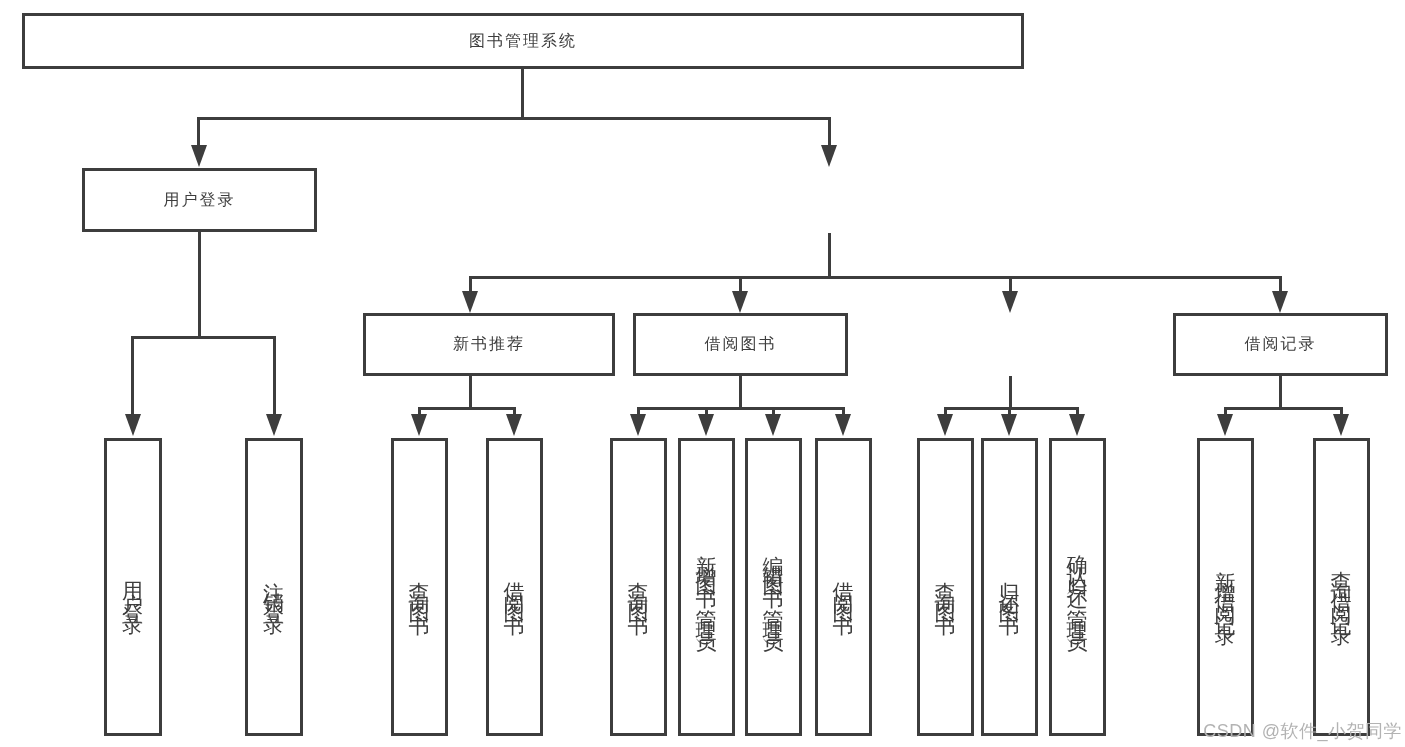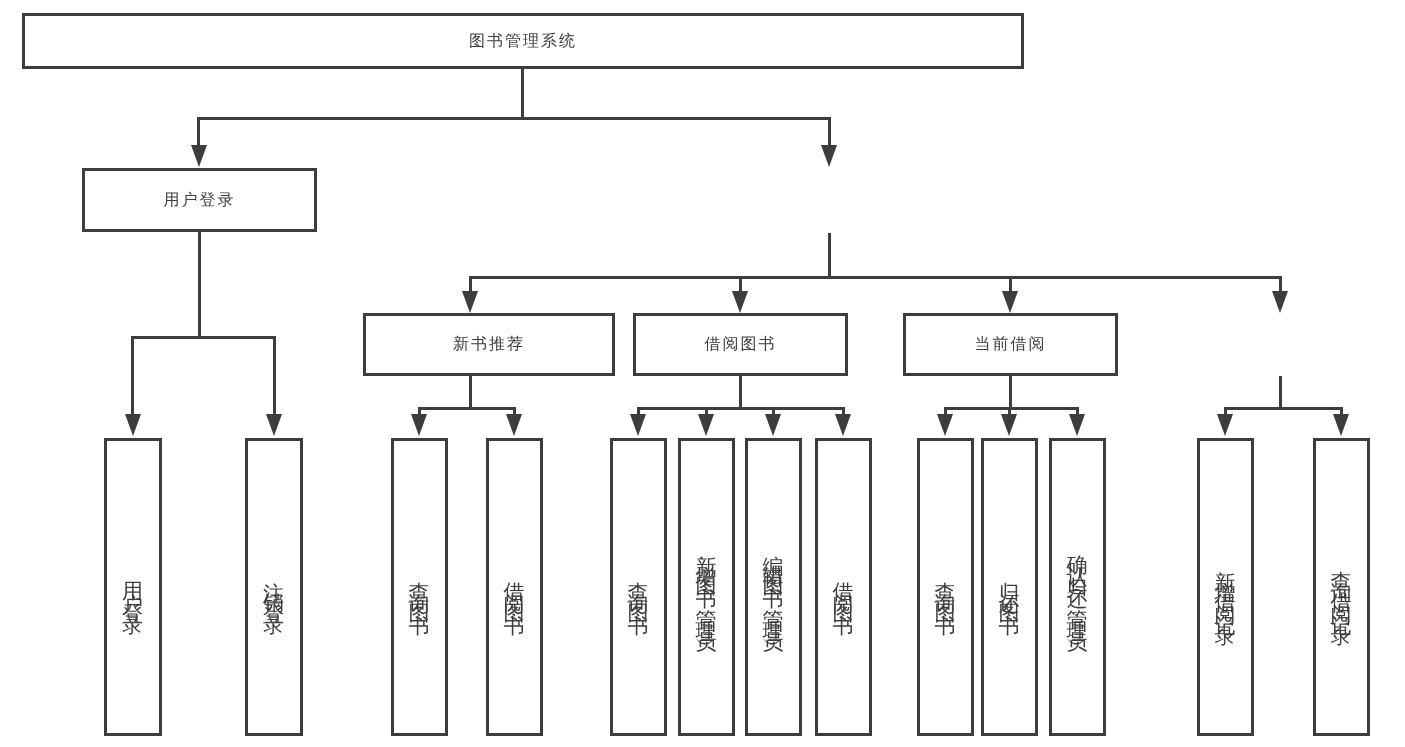--- a/index.html
+++ b/index.html
@@ -48,24 +48,24 @@
 
 
   <div class="box h" style="left:363px;top:313px;width:252px;height:63px">
     <span>新书推荐</span>
   </div>
 
   <div class="box h" style="left:633px;top:313px;width:215px;height:63px">
     <span>借阅图书</span>
   </div>
 
-  <div class="box h" style="left:903px;top:313px;width:215px;height:63px">
-    <span>当前借阅</span>
+
+  <div class="box h" style="left:1173px;top:313px;width:215px;height:63px">
+    <span>借阅记录</span>
   </div>
-
 
   <div class="box v" style="left:104px;top:438px;width:58px;height:298px">
     <span>用户登录</span>
   </div>
   <div class="box v" style="left:245px;top:438px;width:58px;height:298px">
     <span>注销登录</span>
   </div>
 
   <div class="box v" style="left:391px;top:438px;width:57px;height:298px">
     <span>查询图书</span>
@@ -156,14 +156,15 @@
   <div class="arrow" style="left:1001px;top:414px"></div>
   <div class="arrow" style="left:1069px;top:414px"></div>
 
   <div class="line" style="left:1279px;top:376px;width:3px;height:31px"></div>
   <div class="line" style="left:1224px;top:407px;width:119px;height:3px"></div>
   <div class="line" style="left:1224px;top:407px;width:3px;height:10px"></div>
   <div class="line" style="left:1340px;top:407px;width:3px;height:10px"></div>
   <div class="arrow" style="left:1217px;top:414px"></div>
   <div class="arrow" style="left:1333px;top:414px"></div>
 
+  <div class="watermark">CSDN @软件_小贺同学</div>
 
 </div>
 
 </body></html>

